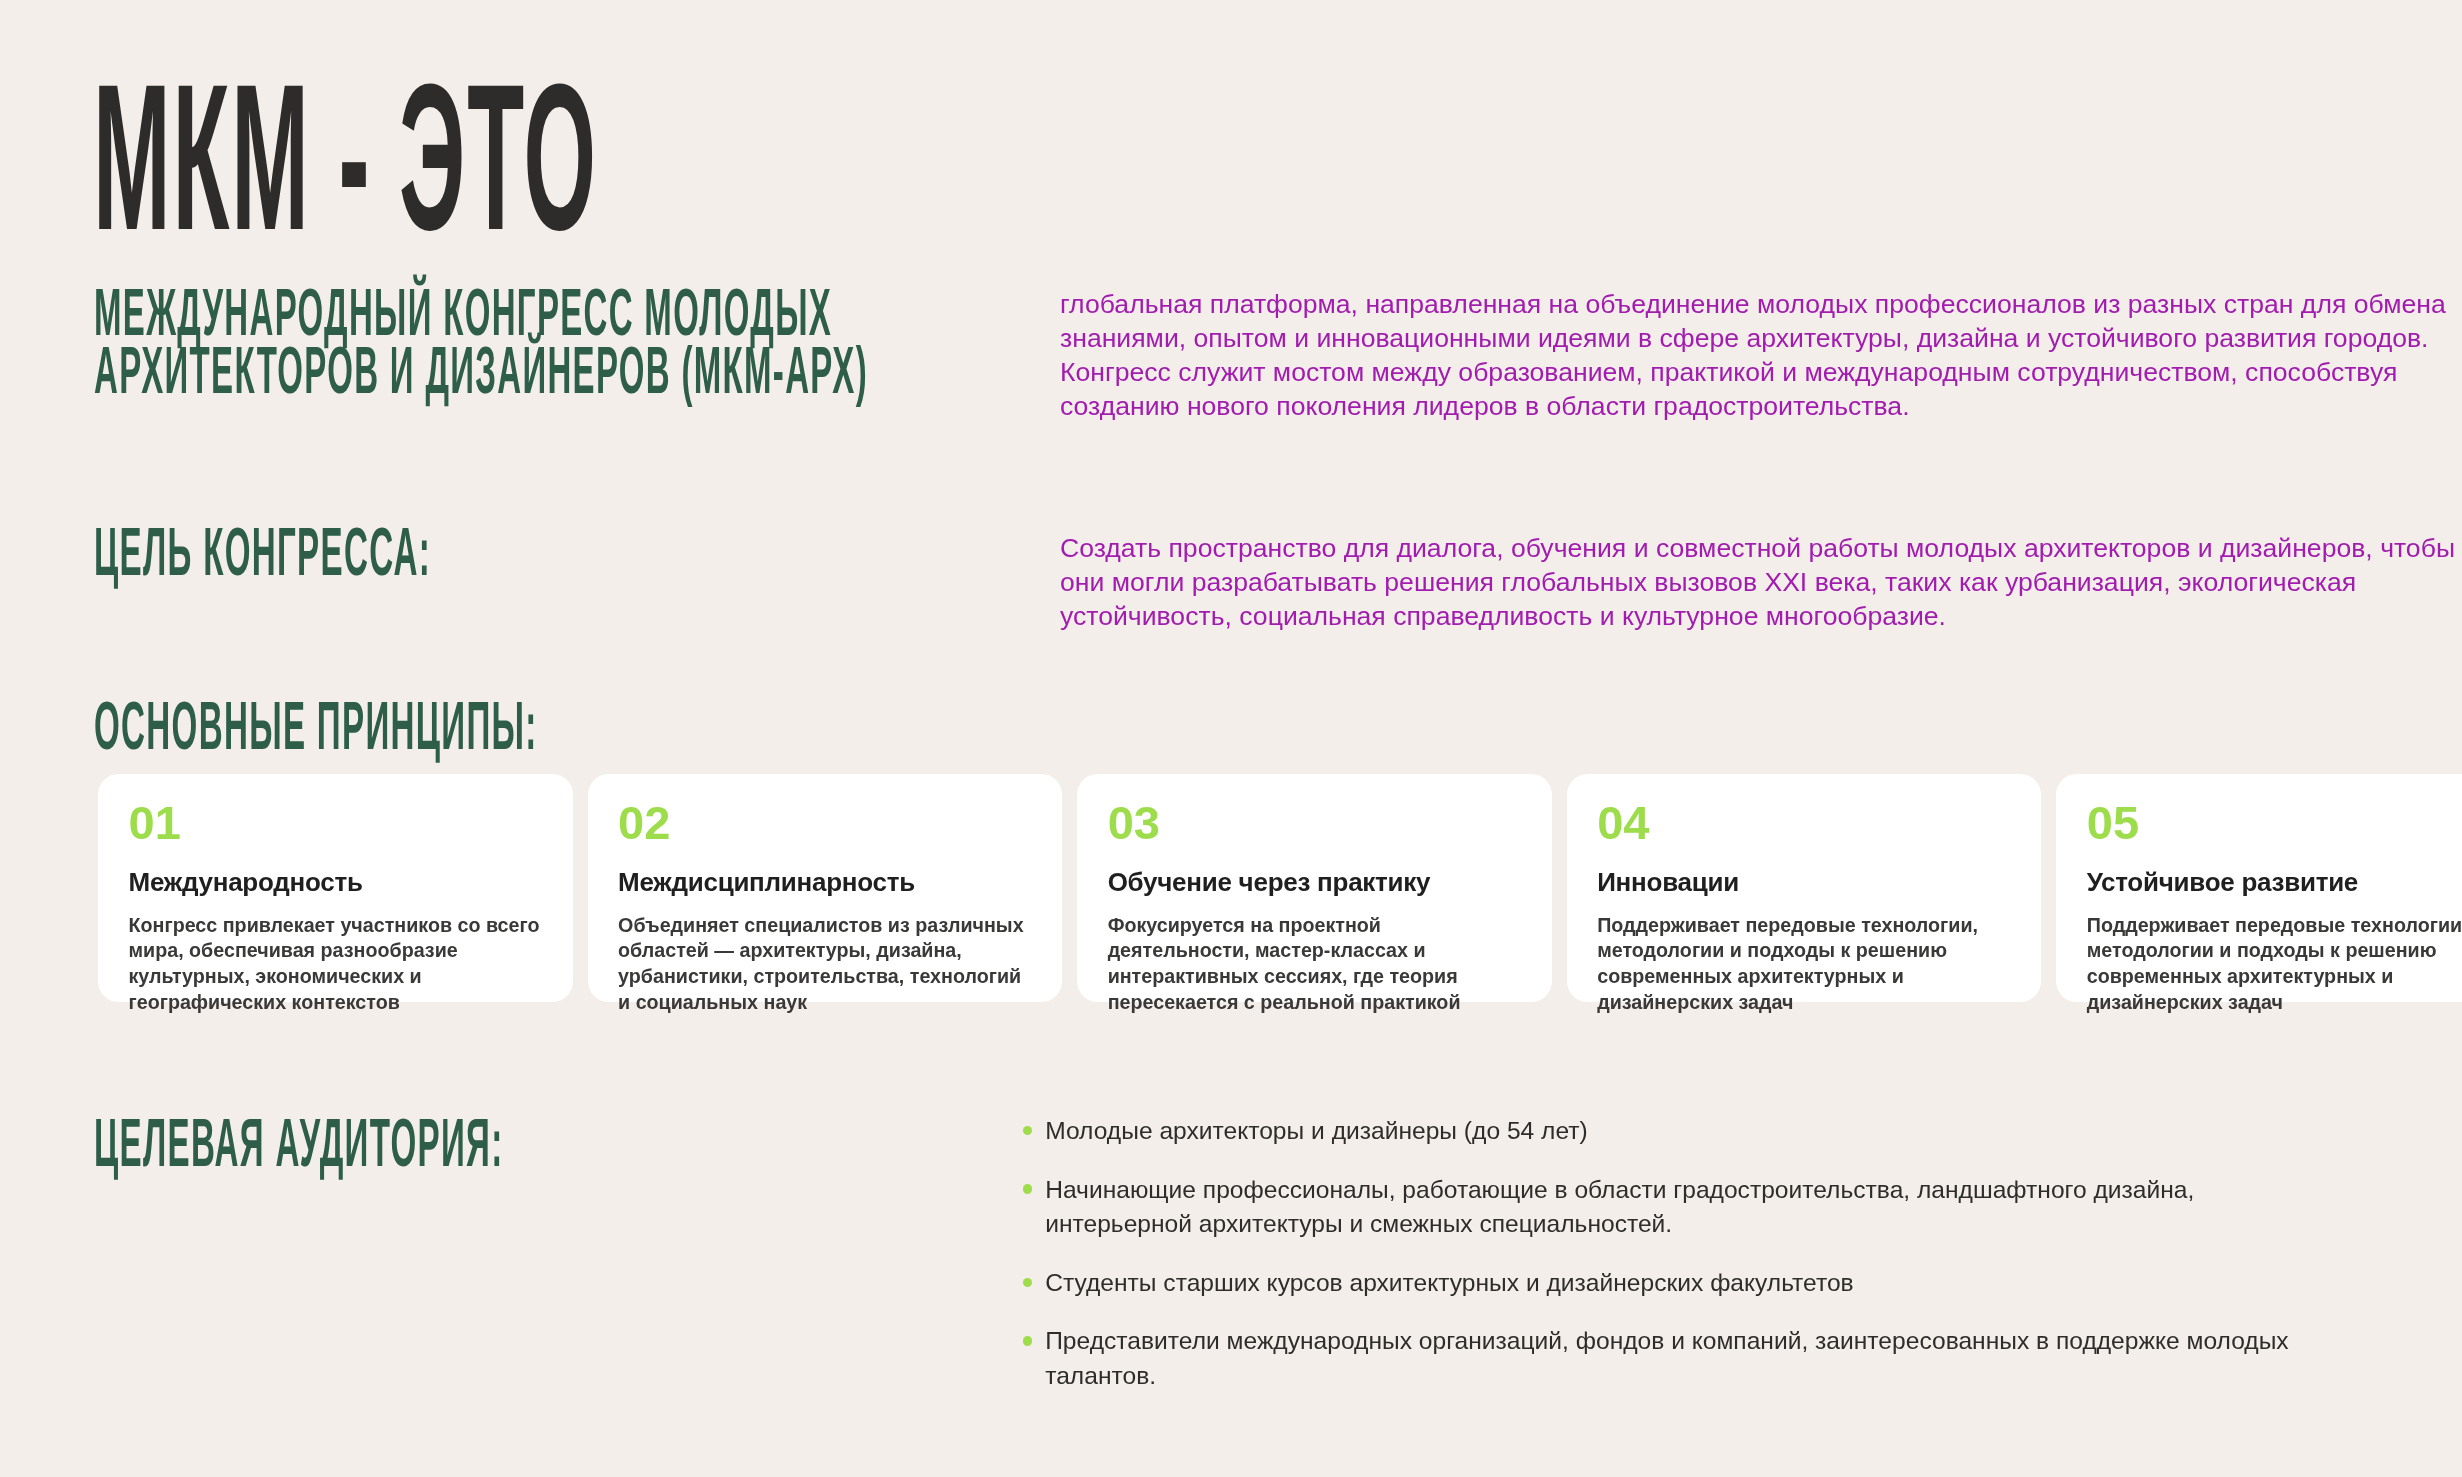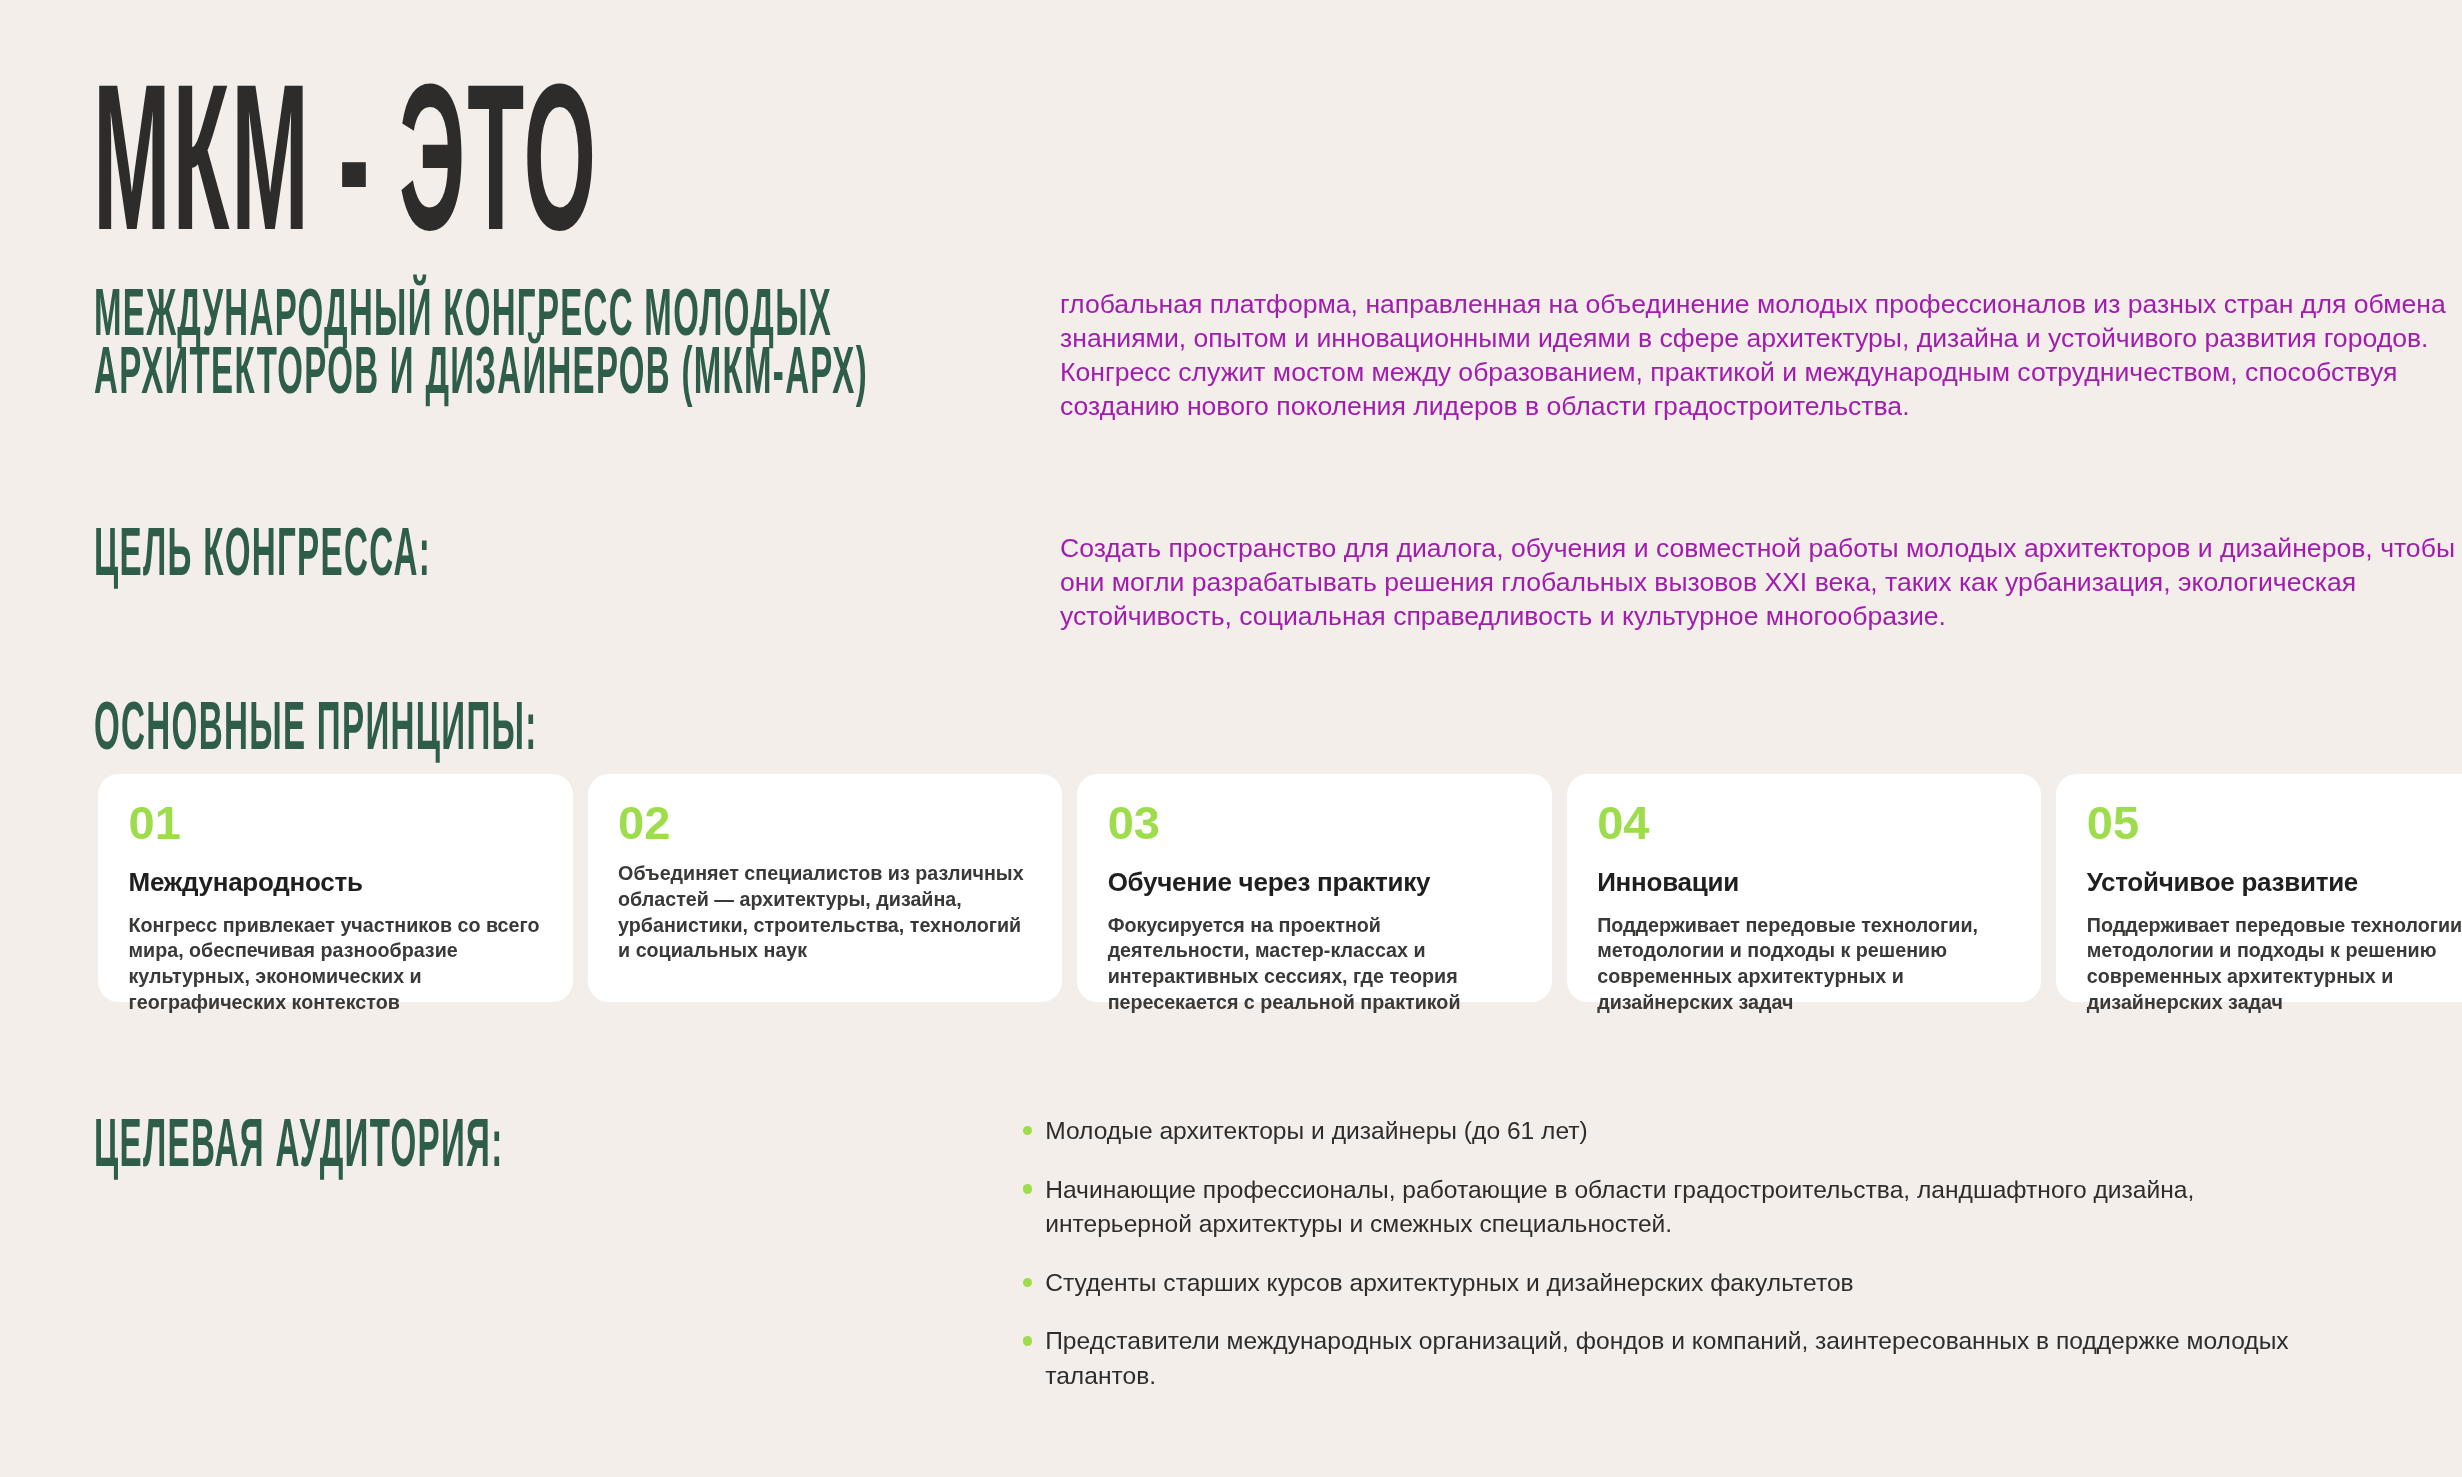--- a/index.html
+++ b/index.html
@@ -137,20 +137,21 @@
   <h2 class="green-h principles-heading condensed">ОСНОВНЫЕ ПРИНЦИПЫ:</h2>
 
   <div class="cards">
     <div class="card">
       <p class="card-number">01</p>
       <h3 class="card-title">Международность</h3>
       <p class="card-text">Конгресс привлекает участников со всего мира, обеспечивая разнообразие культурных, экономических и географических контекстов</p>
     </div>
     <div class="card">
       <p class="card-number">02</p>
+      <h3 class="card-title">Междисциплинарность</h3>
       <p class="card-text">Объединяет специалистов из различных областей — архитектуры, дизайна, урбанистики, строительства, технологий и социальных наук</p>
     </div>
     <div class="card">
       <p class="card-number">03</p>
       <h3 class="card-title">Обучение через практику</h3>
       <p class="card-text">Фокусируется на проектной деятельности, мастер-классах и интерактивных сессиях, где теория пересекается с реальной практикой</p>
     </div>
     <div class="card">
       <p class="card-number">04</p>
       <h3 class="card-title">Инновации</h3>
@@ -161,21 +162,21 @@
       <h3 class="card-title">Устойчивое развитие</h3>
       <p class="card-text">Поддерживает передовые технологии, методологии и подходы к решению современных архитектурных и дизайнерских задач</p>
     </div>
   </div>
 
   <h2 class="green-h audience-heading condensed">ЦЕЛЕВАЯ АУДИТОРИЯ:</h2>
 
   <div class="audience-list">
     <div class="audience-item">
       <span class="bullet-dot"></span>
-      <span class="item-text">Молодые архитекторы и дизайнеры (до 61 лет)</span>
+      <span class="item-text">Молодые архитекторы и дизайнеры (до 54 лет)</span>
     </div>
     <div class="audience-item">
       <span class="bullet-dot"></span>
       <span class="item-text">Начинающие профессионалы, работающие в области градостроительства, ландшафтного дизайна, интерьерной архитектуры и смежных специальностей.</span>
     </div>
     <div class="audience-item">
       <span class="bullet-dot"></span>
       <span class="item-text">Студенты старших курсов архитектурных и дизайнерских факультетов</span>
     </div>
     <div class="audience-item">

